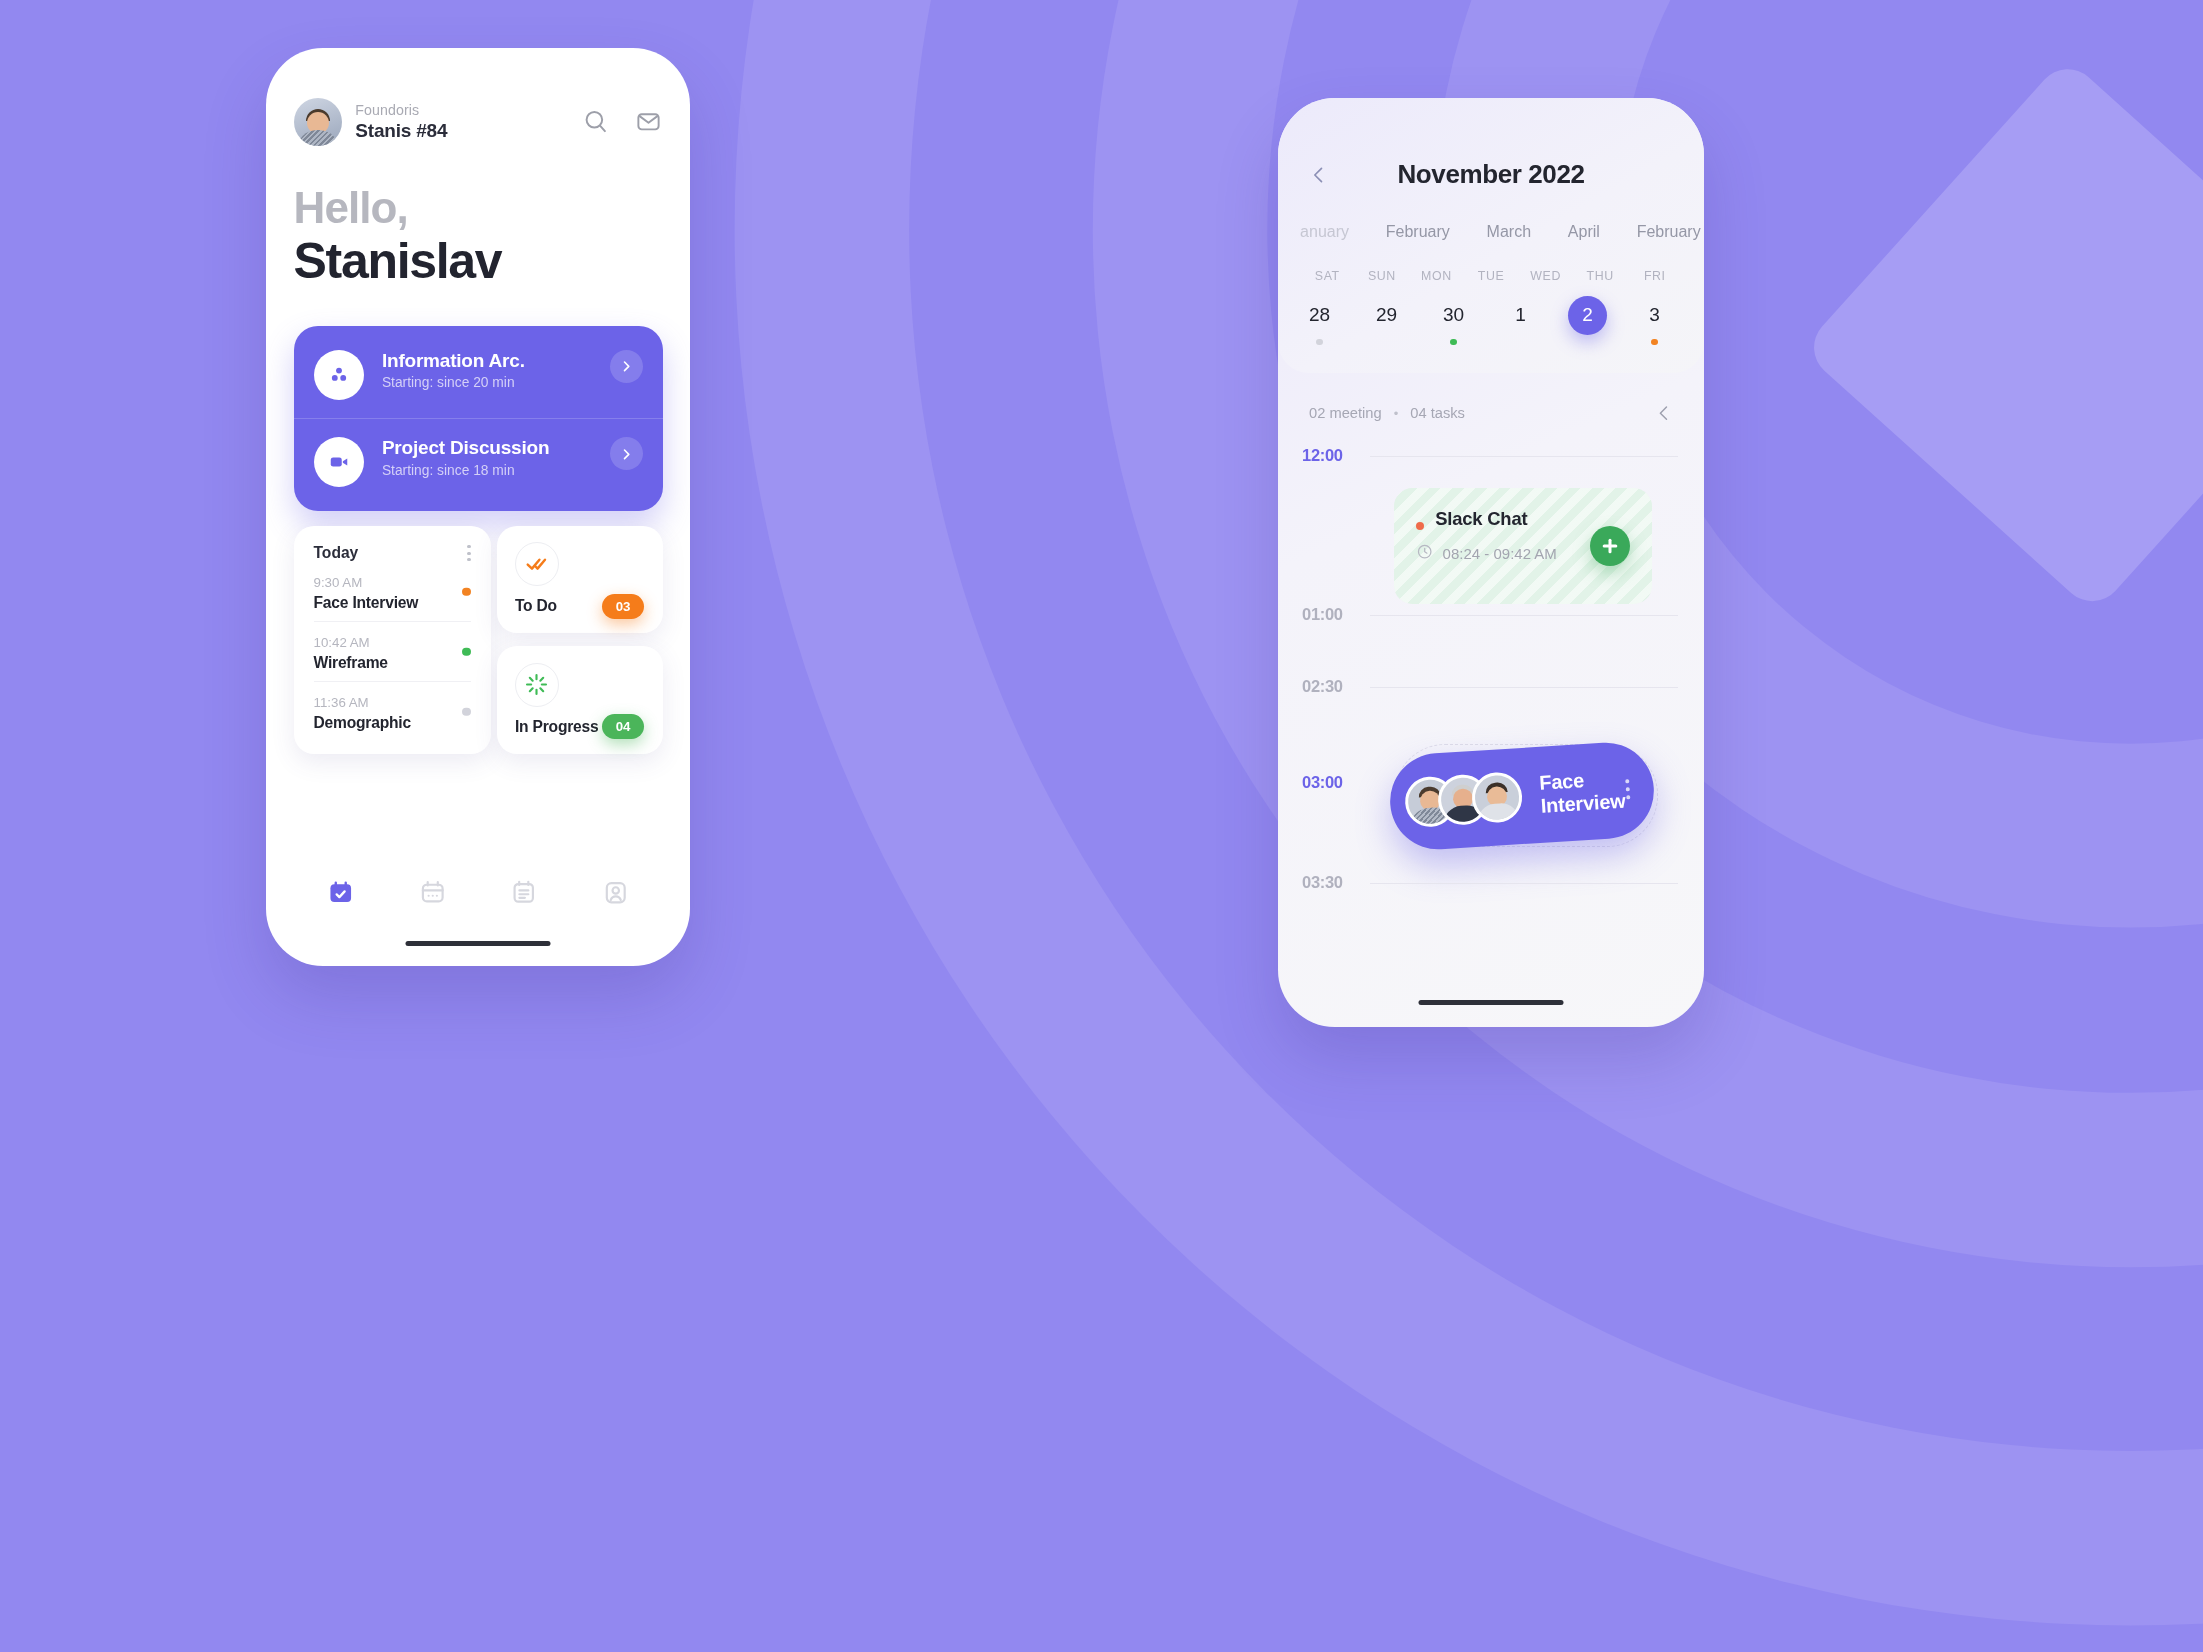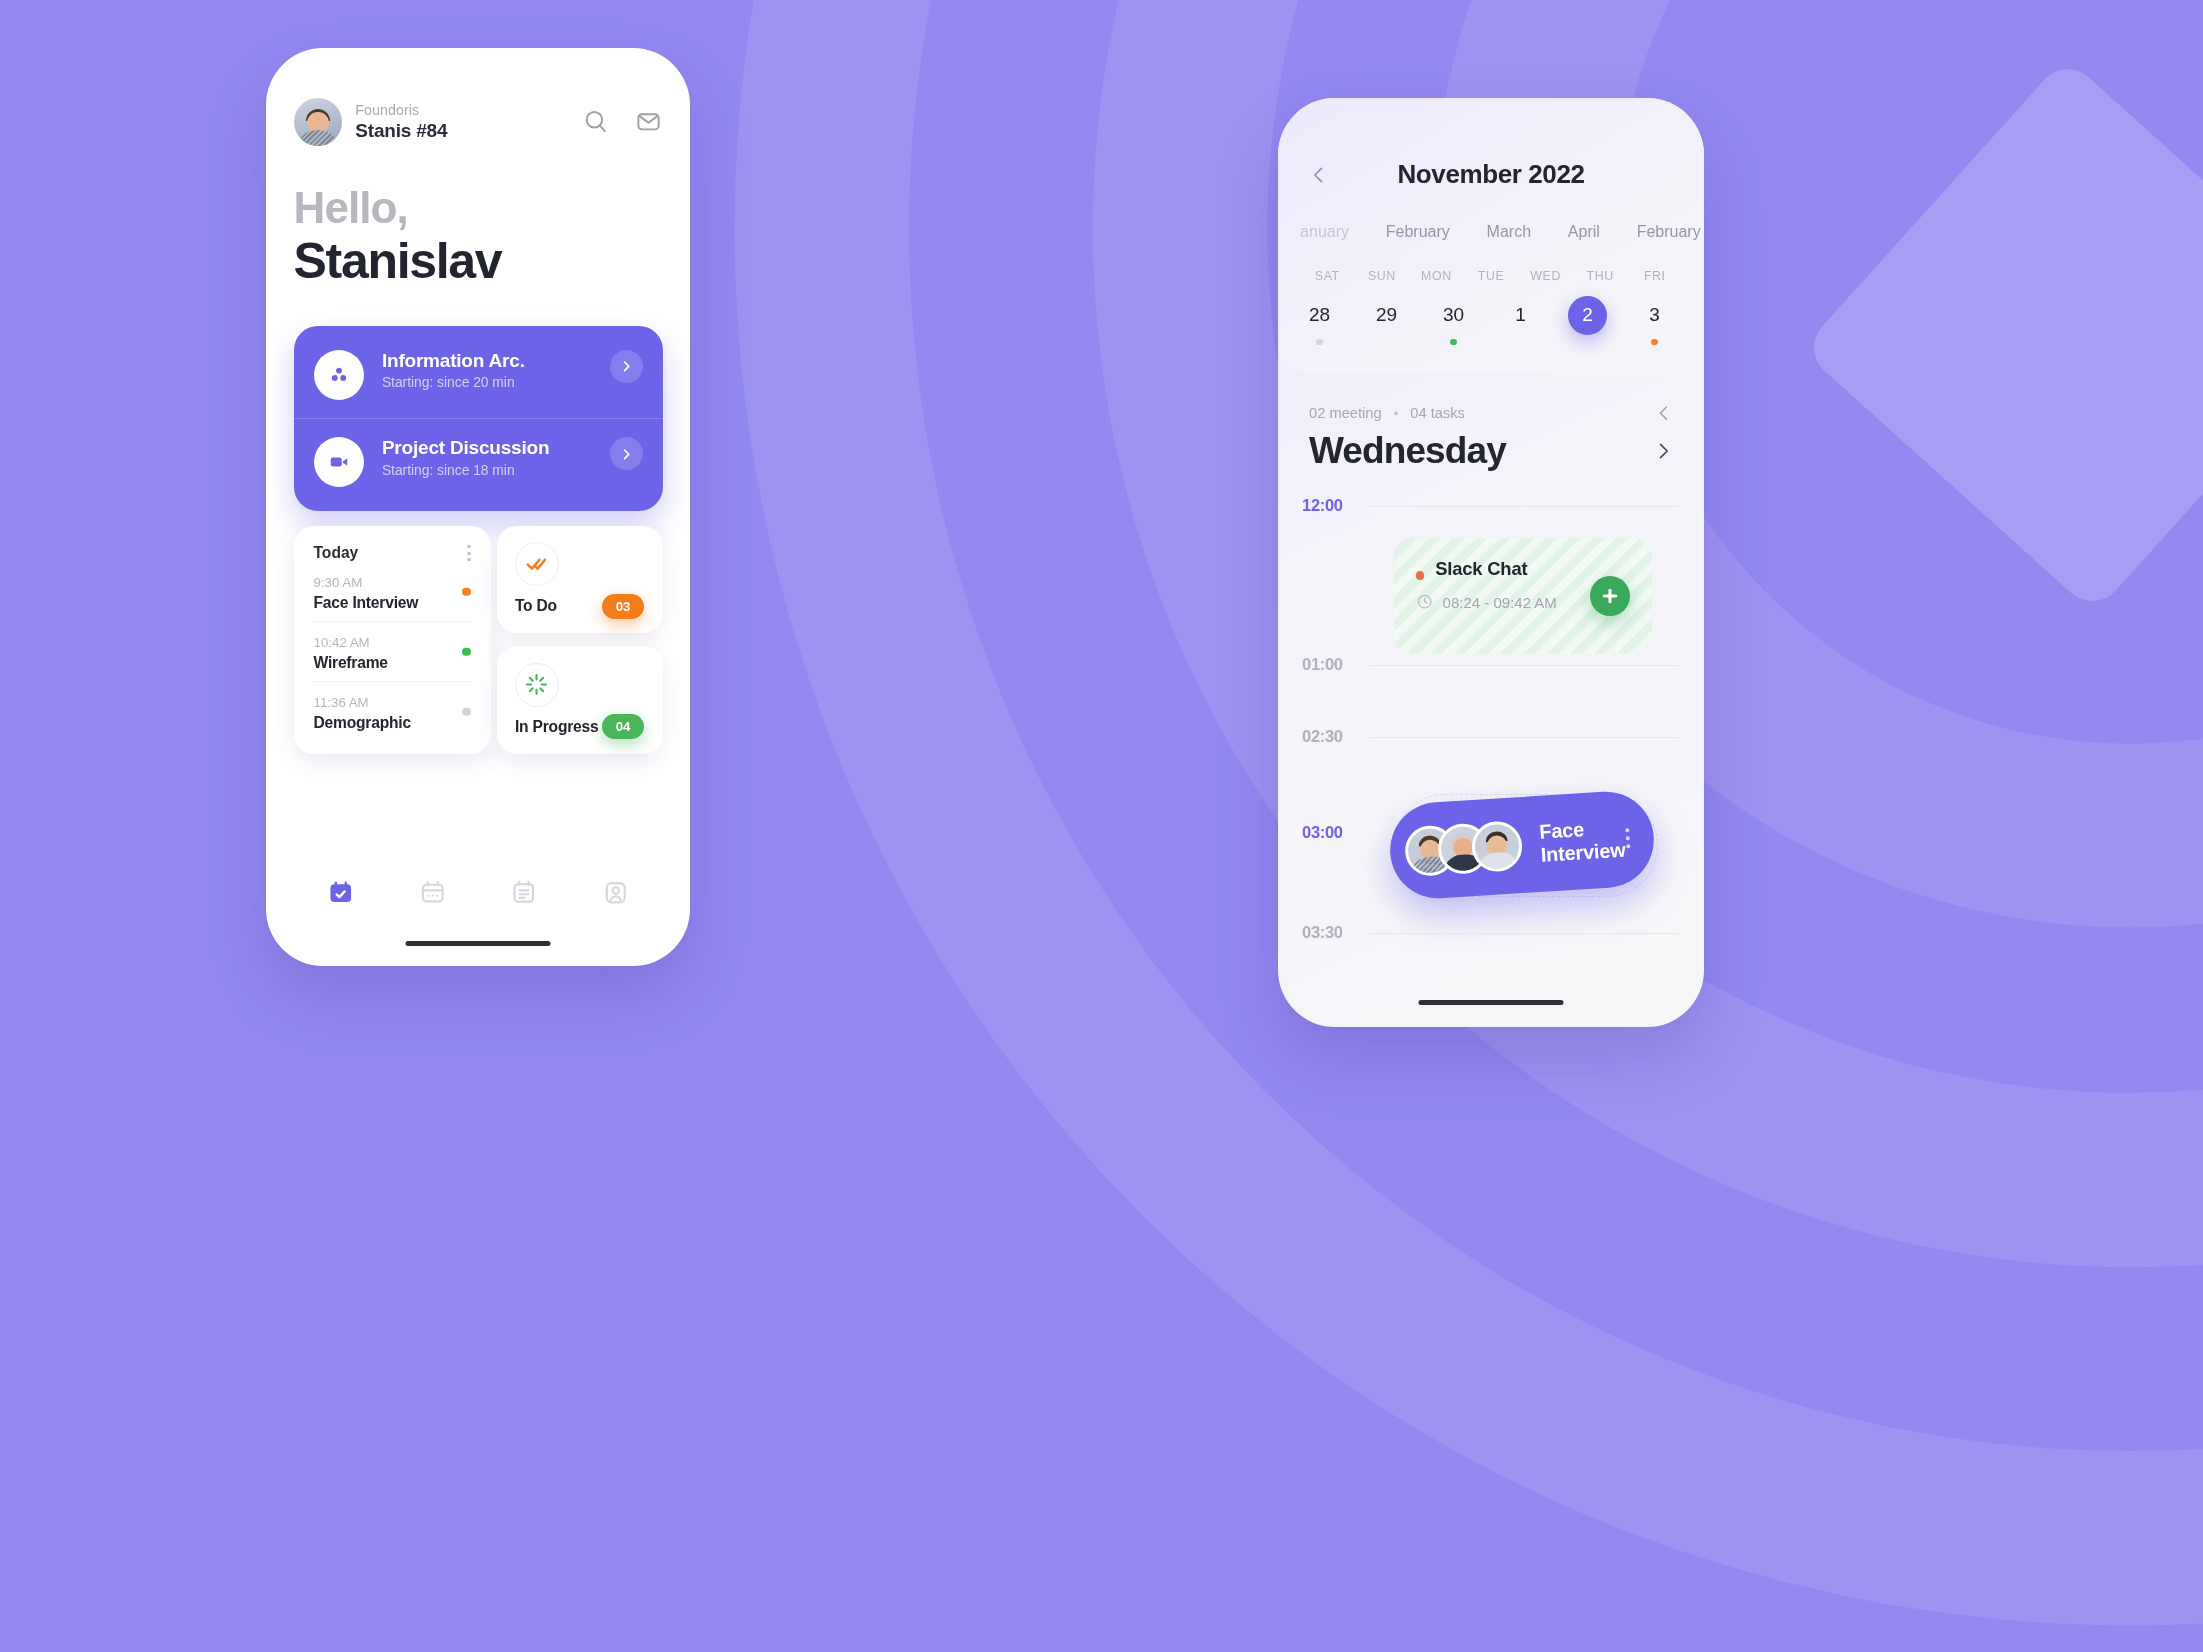--- a/index.html
+++ b/index.html
@@ -533,28 +533,20 @@
       <div class="day-meta">
         <span>02 meeting</span>
         <span class="sep">•</span>
         <span>04 tasks</span>
         <span class="chev-l">
           <svg viewBox="0 0 24 24" width="18.4" height="18.4" fill="none" stroke="currentColor" stroke-width="1.9" stroke-linecap="round" stroke-linejoin="round">
               <path d="M15 4l-8 8 8 8"></path>
             </svg>
         </span>
       </div>
-      <div class="day-row">
-        <span class="day-name">Wednesday</span>
-        <span class="chev-r">
-          <svg viewBox="0 0 24 24" width="20" height="20" fill="none" stroke="currentColor" stroke-width="2" stroke-linecap="round" stroke-linejoin="round">
-              <path d="M9 4l8 8-8 8"></path>
-            </svg>
-        </span>
-      </div>
     </div>
 
     <div class="timeline">
 
       <div class="slot" style="margin-top:24px; position:relative;">
         <span class="slot-time accent">12:00</span>
         <span class="slot-line"></span>
 
         <div class="ev-slack">
           <div class="ev-slack-title">

